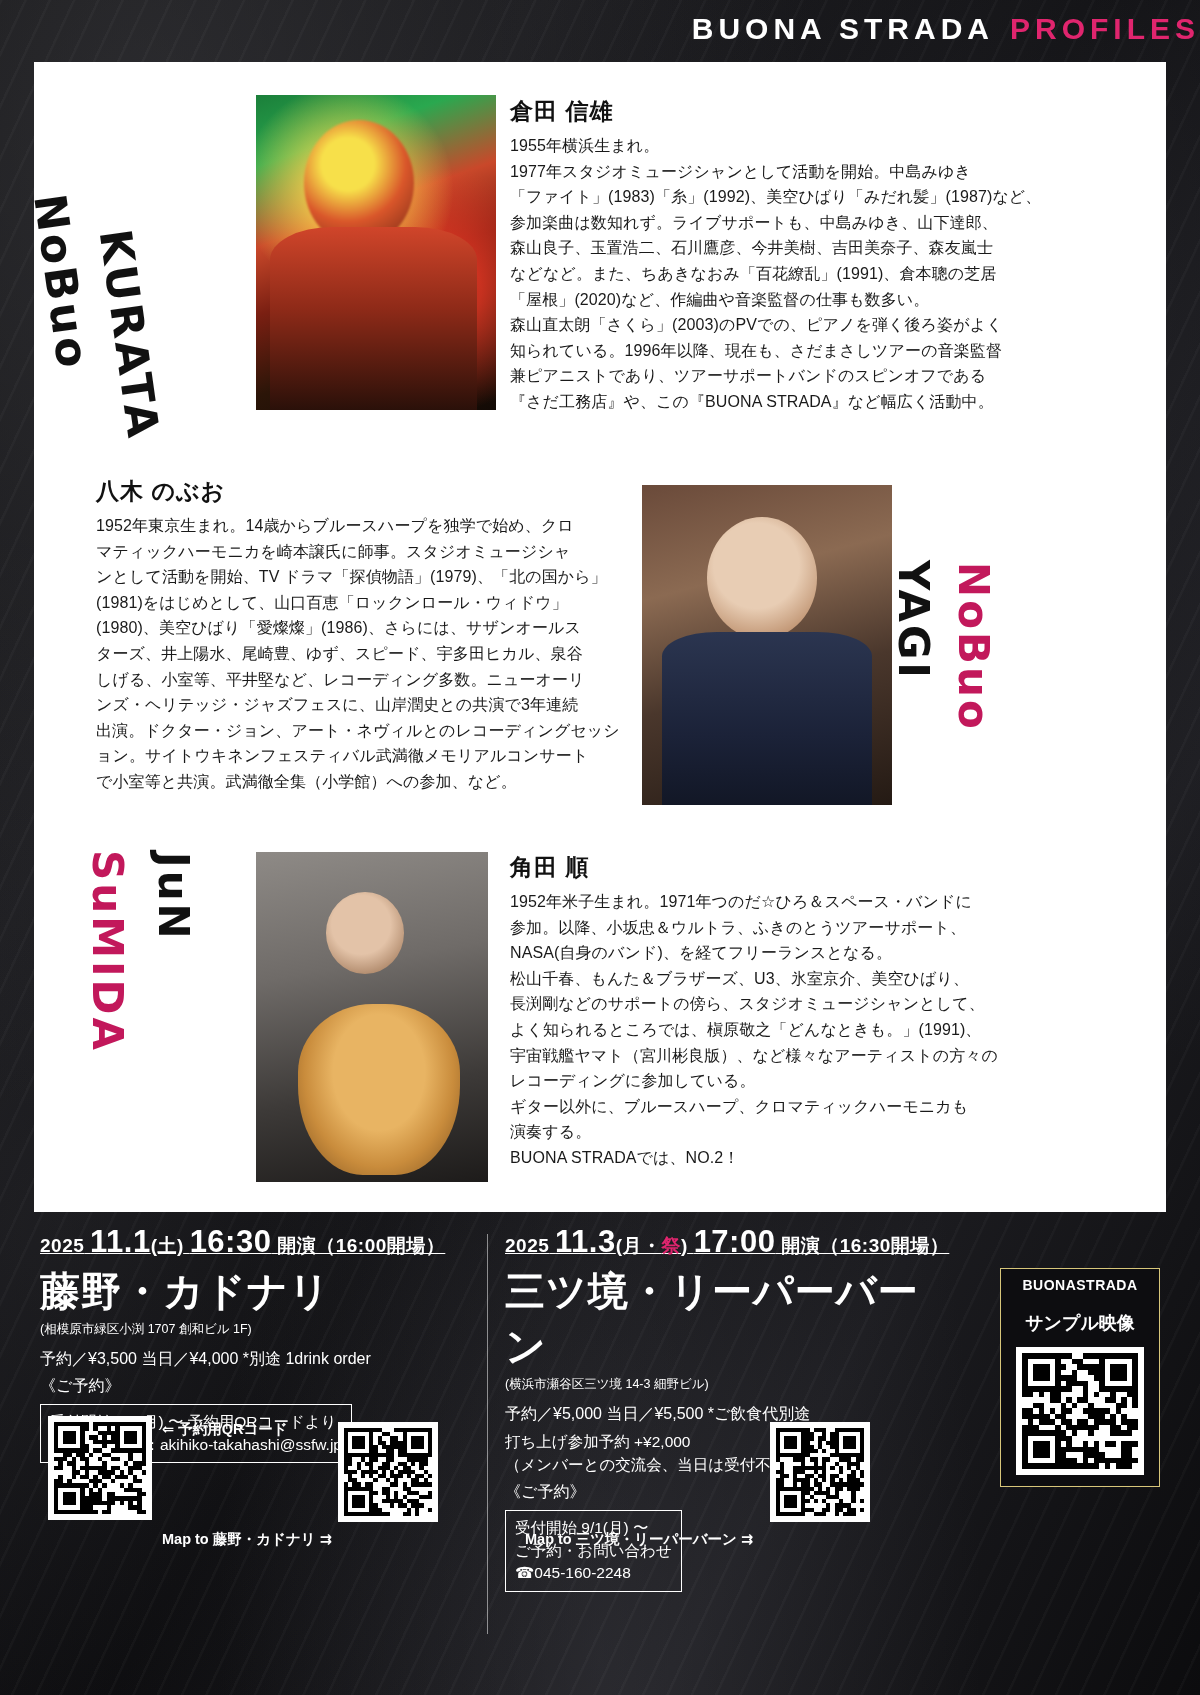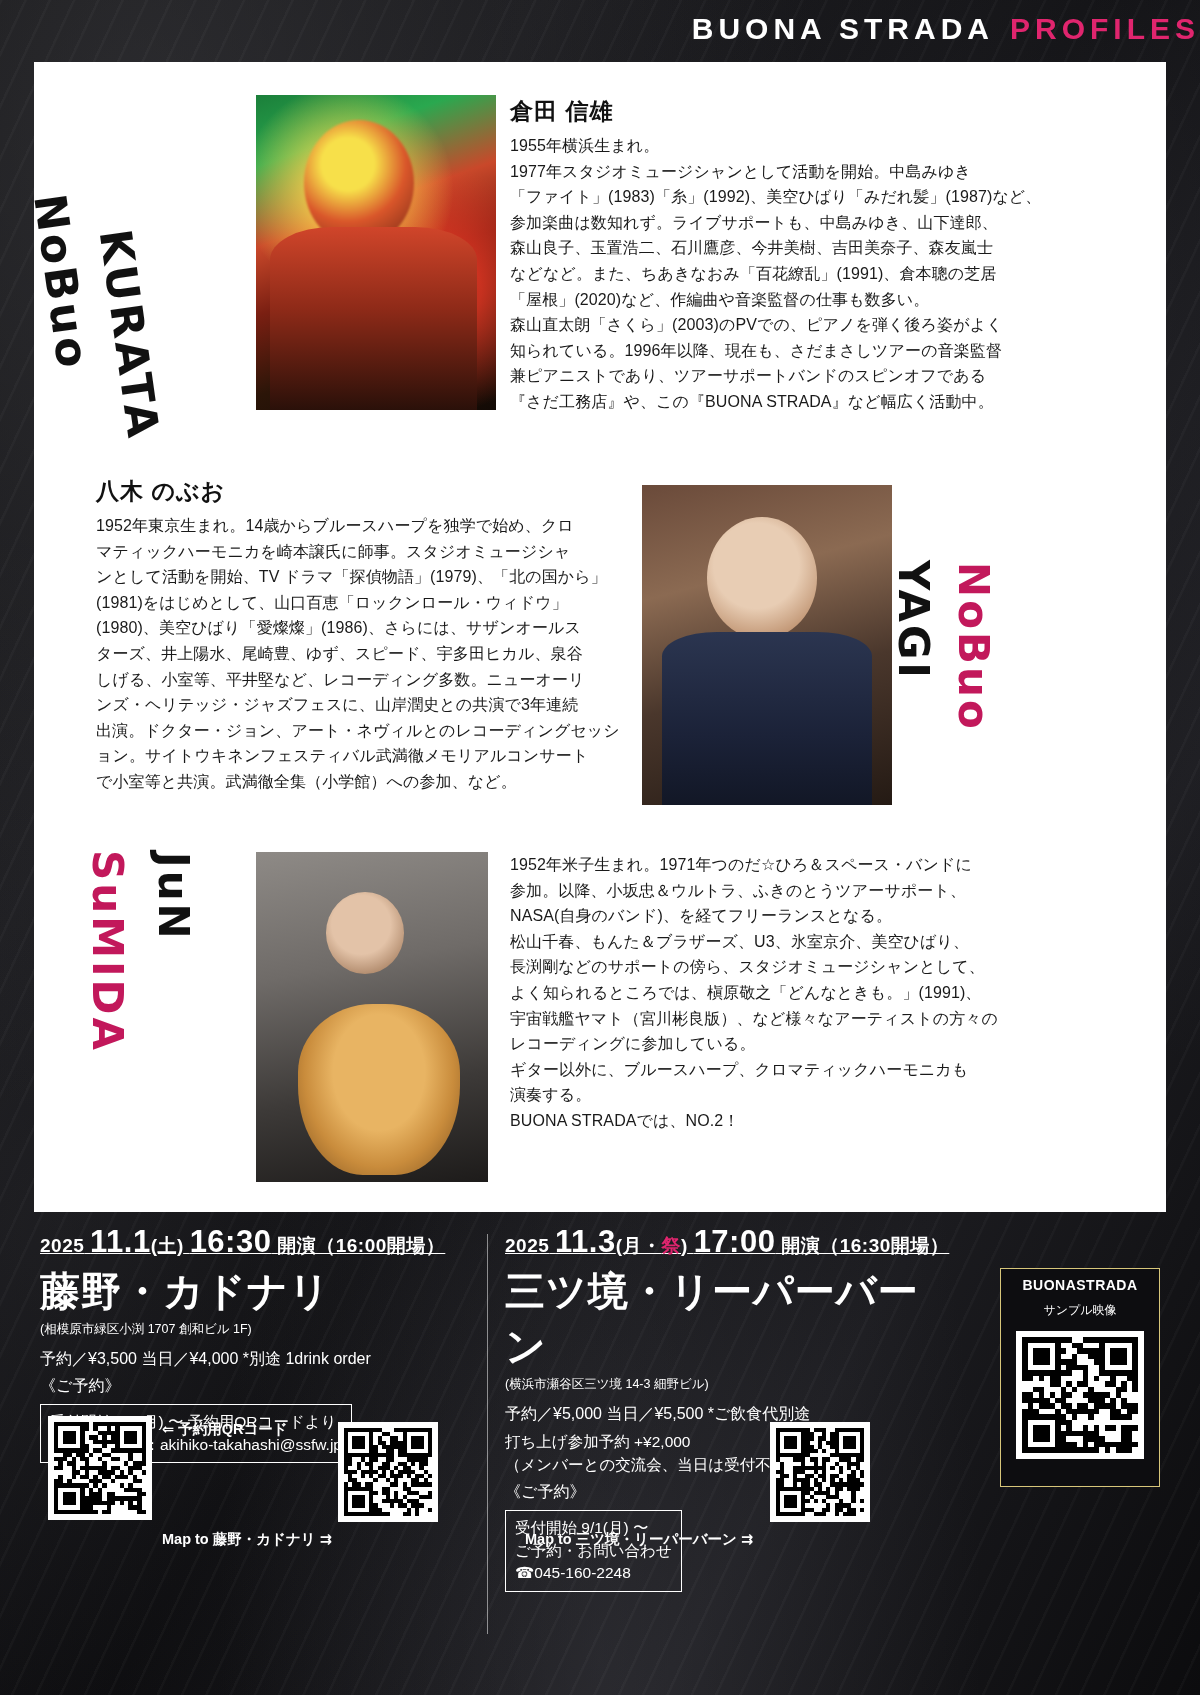--- a/index.html
+++ b/index.html
@@ -124,21 +124,21 @@
   .qr-cell { background:#000; }
   .qr-pos { position:absolute; }
   .qr-cap { font-size:14.5px; font-weight:bold; }
 
   .sample-box {
     position:absolute; left:1000px; top:1268px; width:160px; height:219px;
     border:1px solid #d7c67a; background:#0d0d10; color:#fff;
     text-align:center; padding-top:8px;
   }
   .sample-box .sb-t1{ font-size:14px; font-weight:bold; letter-spacing:0.5px;}
-  .sample-box .sb-t2{ font-size:12px; font-weight:normal; margin-top:9px;}
+  .sample-box .sb-t2{ font-size:18px; font-weight:bold; margin-top:18px;}
 </style>
 </head>
 <body>
 
 <div class="bg"></div>
 
 <div class="header">
   <span class="h-white">BUONA STRADA</span>
   <span class="h-pink">PROFILES</span>
 </div>
@@ -196,20 +196,21 @@
   <div class="sig" style="left:80px; top:790px; font-size:42px;">
     <span style="transform:rotate(90deg); transform-origin:left top; display:block; margin-left:80px; color:#111;">JuN</span>
     <span style="transform:rotate(90deg); transform-origin:left top; display:block; margin-left:14px; margin-top:-44px; color:#c2185b;">SuMIDA</span>
   </div>
 
   <div class="photo ph-sumida" style="left:222px; top:790px; width:232px; height:330px;">
     <div class="ph-inner"></div>
   </div>
 
   <div class="profile" style="left:476px; top:790px; width:640px;">
+    <div class="p-name">角田 順</div>
     <div class="p-body">1952年米子生まれ。1971年つのだ☆ひろ＆スペース・バンドに
 参加。以降、小坂忠＆ウルトラ、ふきのとうツアーサポート、
 NASA(自身のバンド)、を経てフリーランスとなる。
 松山千春、もんた＆ブラザーズ、U3、氷室京介、美空ひばり、
 長渕剛などのサポートの傍ら、スタジオミュージシャンとして、
 よく知られるところでは、槇原敬之「どんなときも。」(1991)、
 宇宙戦艦ヤマト（宮川彬良版）、など様々なアーティストの方々の
 レコーディングに参加している。
 ギター以外に、ブルースハープ、クロマティックハーモニカも
 演奏する。

